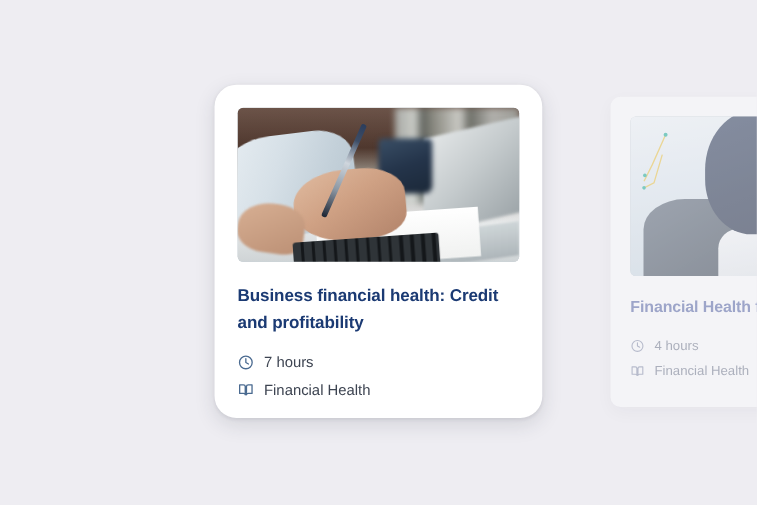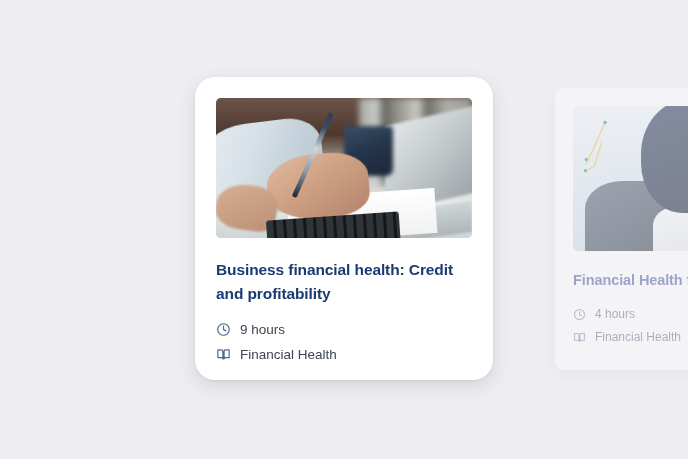--- a/index.html
+++ b/index.html
@@ -326,21 +326,21 @@
       <h3 class="card-title">Business financial health: Credit and profitability</h3>
 
       <ul class="meta-list">
         <li class="meta-row">
           <span class="meta-icon">
             <svg viewBox="0 0 24 24" fill="none" stroke="currentColor" stroke-width="1.9" stroke-linecap="round" stroke-linejoin="round">
               <circle cx="12" cy="12" r="9.2"></circle>
               <polyline points="12,6.6 12,12 15.8,14.2"></polyline>
             </svg>
           </span>
-          <span class="meta-text">9 hours</span>
+          <span class="meta-text">7 hours</span>
         </li>
         <li class="meta-row">
           <span class="meta-icon">
             <svg viewBox="0 0 24 24" fill="none" stroke="currentColor" stroke-width="1.9" stroke-linecap="round" stroke-linejoin="round">
               <path d="M3 4.6h5.4c1.5 0 2.7 1 2.7 2.3v12c0-1-1.1-1.8-2.5-1.8H3z"></path>
               <path d="M21 4.6h-5.4c-1.5 0-2.7 1-2.7 2.3v12c0-1 1.1-1.8 2.5-1.8H21z"></path>
               <line x1="12" y1="6.9" x2="12" y2="18.9"></line>
             </svg>
           </span>
           <span class="meta-text">Financial Health</span>

